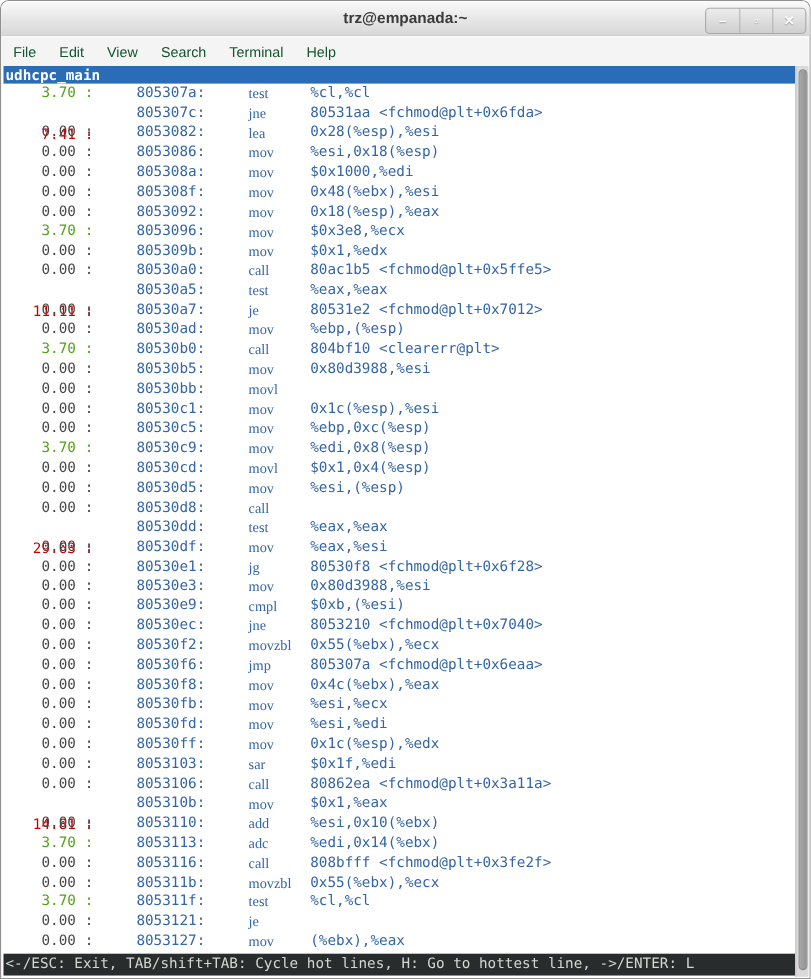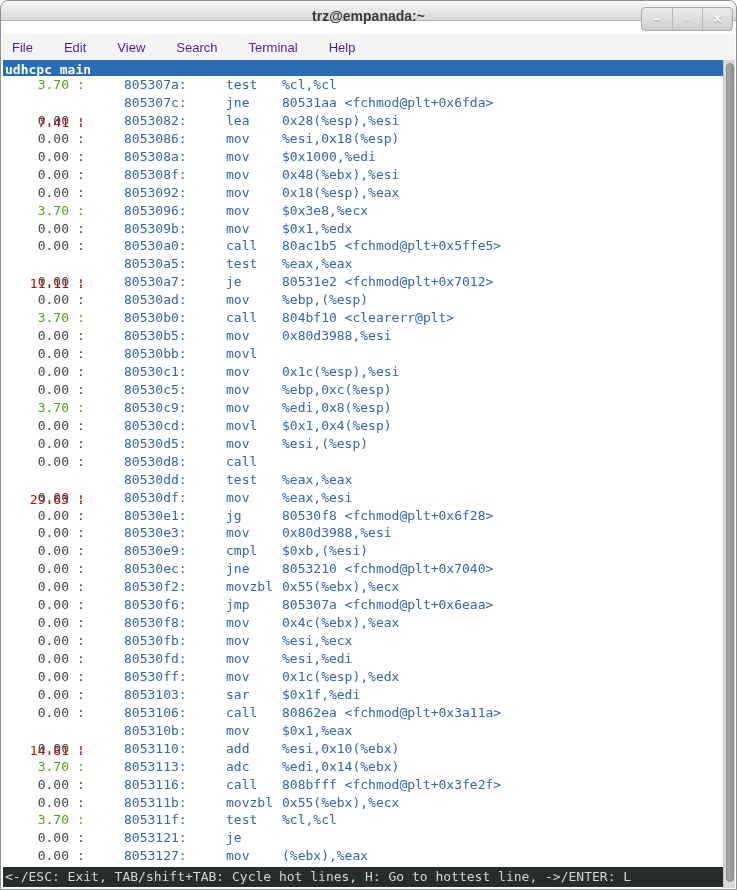--- a/index.html
+++ b/index.html
@@ -7,21 +7,21 @@
   body { font-family:"Liberation Sans", sans-serif; }
 
   #window {
     position:relative; width:737px; height:890px;
     border:1px solid #8f8f8f; border-radius:8px 8px 0 0;
     background:#ffffff; overflow:hidden;
   }
 
   
   #titlebar {
-    position:absolute; top:0; left:0; right:0; height:20px;
+    position:absolute; top:0; left:0; right:0; height:32px;
     background:linear-gradient(#fbfbfb, #e9e9e9 45%, #d8d8d8);
     border-bottom:1px solid #b4b4b4;
     border-radius:7px 7px 0 0;
   }
   #window-title {
     position:absolute; left:0; right:0; top:7px; text-align:center;
     font-size:14px; font-weight:bold; color:#3a3a3a;
   }
   #window-controls {
     position:absolute; top:6px; right:3px; height:24px;
@@ -37,22 +37,22 @@
     border-left:1px solid #b5b5b5;
     cursor:default;
   }
   .win-btn:first-child { border-left:none; }
 
   
   #menubar {
     position:absolute; top:33px; left:1px; right:1px; height:26px;
     background:#f4f4f4;
     display:flex; align-items:center;
-    padding-left:10px; gap:31px;
-    font-size:13px; color:#4c1d95;
+    padding-left:10px; gap:21px;
+    font-size:13px; color:#14532d;
   }
   .menu-item { cursor:default; }
 
   
   #terminal {
     position:absolute; top:59px; left:2px; right:13px; bottom:2px;
     background:#ffffff;
     font-family:"DejaVu Sans Mono", monospace;
     font-size:13px;
     overflow:hidden;
@@ -66,21 +66,21 @@
   #asm-rows { position:relative; }
   .asm-row {
     height:17.95px; line-height:17.95px;
     display:grid;
     grid-template-columns:66px 55px 102px 56px 1fr;
     white-space:pre;
   }
   .asm-pct  { text-align:right; }
   .asm-sep  { padding-left:8px; }
   .asm-addr { color:var(--asm-blue); }
-  .asm-op   { color:var(--asm-blue); }
+  .asm-op   { color:var(--asm-blue);font-family:Liberation Serif, serif; }
   .asm-src  { color:var(--asm-blue); }
   .heat-zero .asm-pct, .heat-zero .asm-sep { color:var(--pct-zero); }
   .heat-warm .asm-pct, .heat-warm .asm-sep { color:var(--pct-warm); }
   .heat-hot  .asm-pct, .heat-hot  .asm-sep { color:var(--pct-hot);margin-top:20px; }
 
   
   #status-bar {
     position:absolute; left:0; right:0; bottom:0; height:20px; line-height:20px;
     background:var(--status-bg); color:var(--status-fg);
     font-family:"DejaVu Sans Mono", monospace; font-size:13px;

